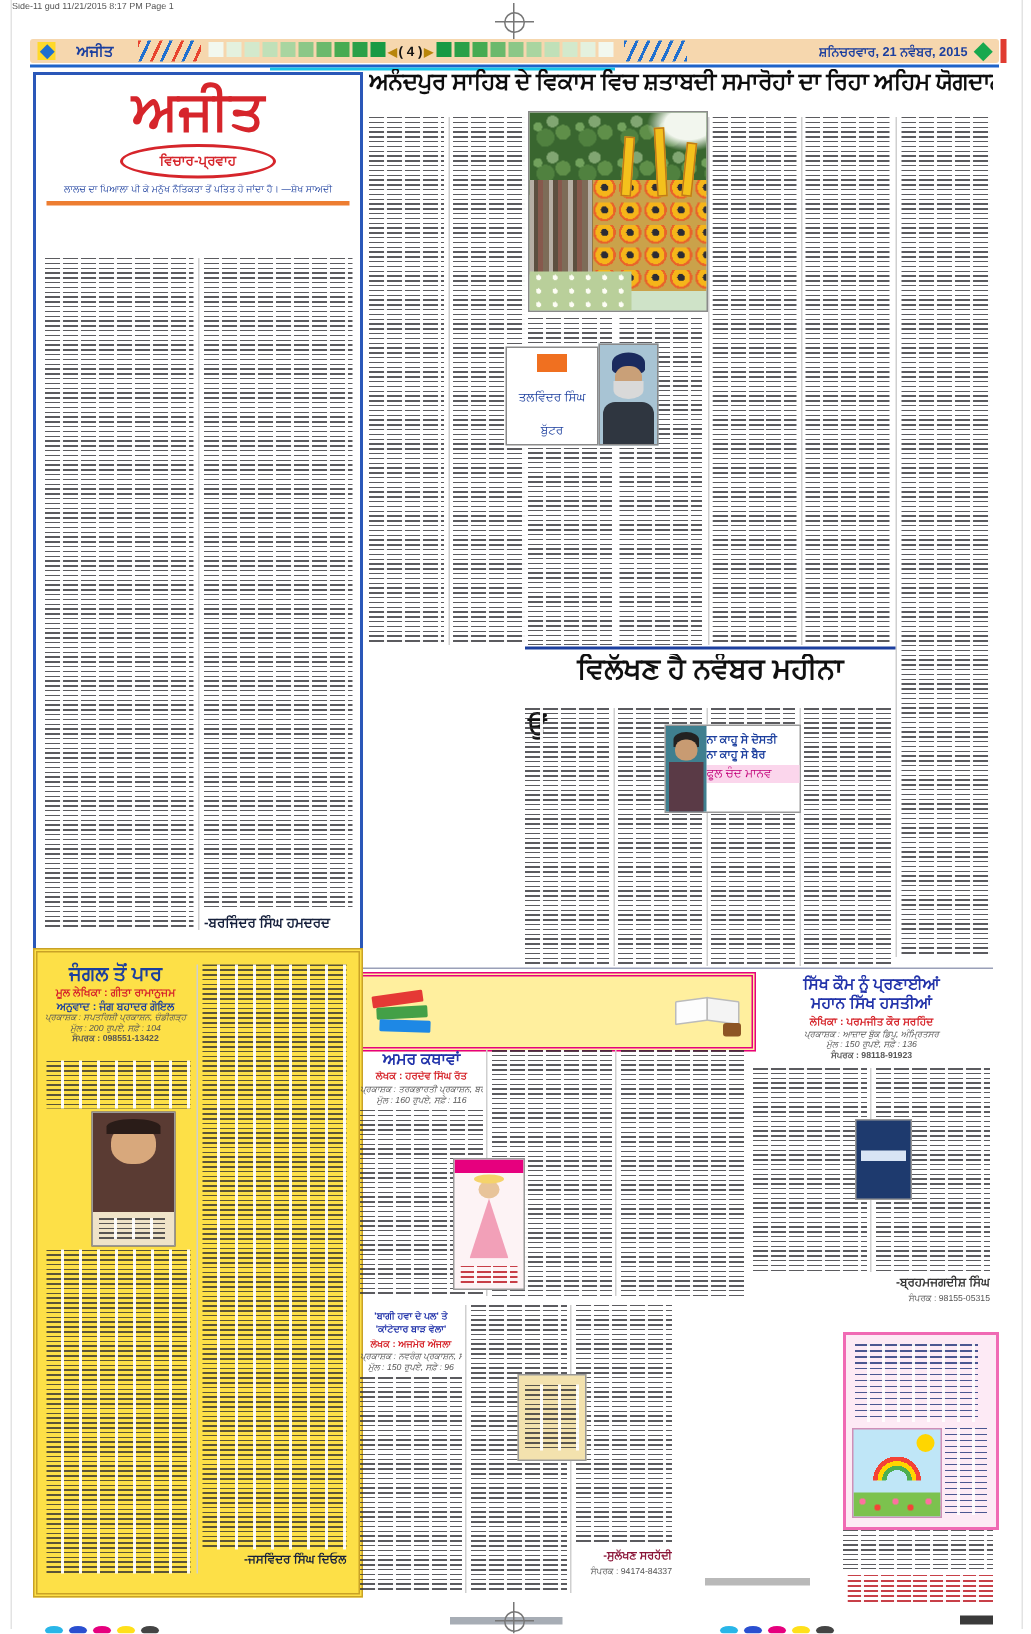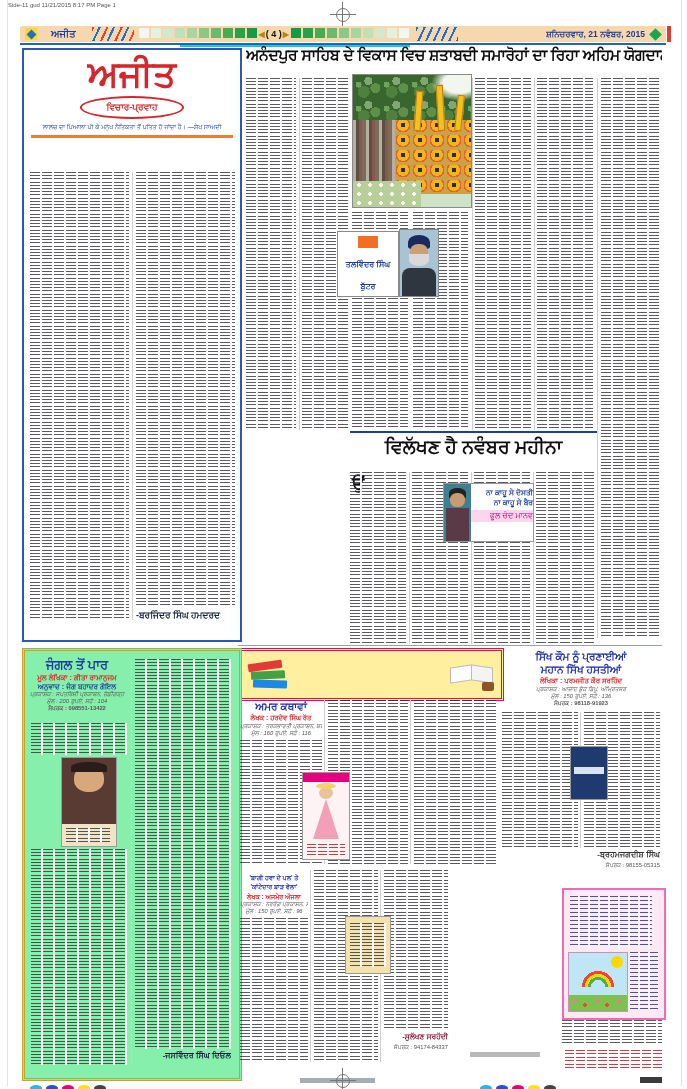--- a/index.html
+++ b/index.html
@@ -66,47 +66,47 @@
   .ph-sikhs{position:absolute;right:0;bottom:10%;width:64%;height:56%;
       background-color:#caa24a;
       background-image:radial-gradient(circle at 8px 5px, #2c2c34 0 2.5px, #f5b51a 2.5px 6px, #e8632a 6px 7.5px, transparent 7.5px);
       background-size:17px 15px;}
   .ph-fore{position:absolute;left:0;bottom:0;width:58%;height:20%;background:#b9cf9a;
       background-image:radial-gradient(circle at 6px 4px, #fdfdf4 0 1.8px, transparent 1.8px);background-size:11px 9px;}
   .flag{position:absolute;width:5px;background:#f4c11c;border:1px solid #c07a18;}
 
   .authbox{left:337px;top:231px;width:60px;height:64px;border:1px solid #8a8a8a;background:#fff;text-align:center;}
   .authblock{margin:4px auto 2px;width:20px;height:12px;background:#f07020;}
-  .authname{color:#1c3f9e;font-weight:bold;font-size:8px;line-height:10px;margin-top:12px;}
+  .authname{color:#1c3f9e;font-weight:normal;font-size:8px;line-height:10px;margin-top:12px;}
   .portrait{left:399px;top:229px;width:38px;height:66px;background:#a8c4d4;border:1px solid #8a8a8a;overflow:hidden;}
   .p-turban{position:absolute;left:8px;top:5px;width:22px;height:14px;background:#1a2a5e;border-radius:50% 50% 20% 20%;}
   .p-face{position:absolute;left:10px;top:14px;width:18px;height:16px;background:#c9a078;border-radius:45%;}
   .p-beard{position:absolute;left:9px;top:24px;width:20px;height:12px;background:#d9d9d9;border-radius:0 0 50% 50%;}
   .p-body{position:absolute;left:2px;top:38px;width:34px;height:28px;background:#2f3640;border-radius:8px 8px 0 0;}
 
   .novtop{left:350px;top:431px;width:247px;height:2px;background:#1c3f9e;}
   #novhead{left:348px;top:436px;width:251px;font-weight:bold;font-size:19px;color:#101010;}
   .colnote{left:443px;top:483px;width:89px;height:57px;border:1px solid #999;background:#fff;display:flex;}
   .cn-img{width:27px;height:100%;background:#3f7f8f;position:relative;}
   .cn-hair{position:absolute;left:5px;top:4px;width:17px;height:10px;background:#222;border-radius:50% 50% 0 0;}
   .cn-face{position:absolute;left:6px;top:9px;width:15px;height:14px;background:#c89b72;border-radius:45%;}
   .cn-body{position:absolute;left:2px;top:24px;width:23px;height:33px;background:#5a3a46;}
-  .cn-right{flex:1;text-align:right;}
+  .cn-right{flex:1;text-align:left;}
   .cn-line{color:#1c3f9e;font-weight:bold;font-size:7.5px;line-height:9.5px;}
   .cn-bar{margin-top:3px;background:#fbd6ec;color:#c2007a;font-weight:normal;font-size:8px;line-height:12px;}
 
   
   #kitaban{left:238px;top:648px;width:260px;height:47px;background:#ffef9e;border:3px double #e6007e;
            display:flex;align-items:center;justify-content:space-between;}
   .koval{width:128px;height:28px;border:2px solid #22b8e6;border-radius:50%;background:#fff37a;
          color:#e6007e;font-weight:bold;font-size:15px;line-height:27px;text-align:center;letter-spacing:2px;}
   .clipL,.clipR{width:52px;height:38px;position:relative;margin:0 3px;}
   .bk{position:absolute;border-radius:1px;}
 
-  .boxgold{left:22px;top:648px;width:214px;height:427px;border:3px double #c9a227;background:#86efac;}
+  .boxgold{left:22px;top:632px;width:214px;height:427px;border:3px double #c9a227;background:#fde047;}
   .rev-title{color:#1c3f9e;font-weight:bold;}
   .rev-red{color:#d6252b;font-weight:bold;}
   .rev-det{color:#555;font-size:5.8px;}
   .cover{position:absolute;border:1px solid #999;overflow:hidden;}
 
   .boxmag{border:2px solid #e6007e;background:#fff;position:absolute;}
   .poembox{left:562px;top:888px;width:100px;height:128px;border:2px solid #f06ab4;background:#fdeaf5;position:absolute;}
 
   .rainbow{position:absolute;width:44px;height:22px;border-radius:44px 44px 0 0;
      background:radial-gradient(circle at 50% 100%, transparent 0 7px, #4caf50 7px 10px, #ffd600 10px 13px, #f44336 13px 16px, transparent 16px);}

